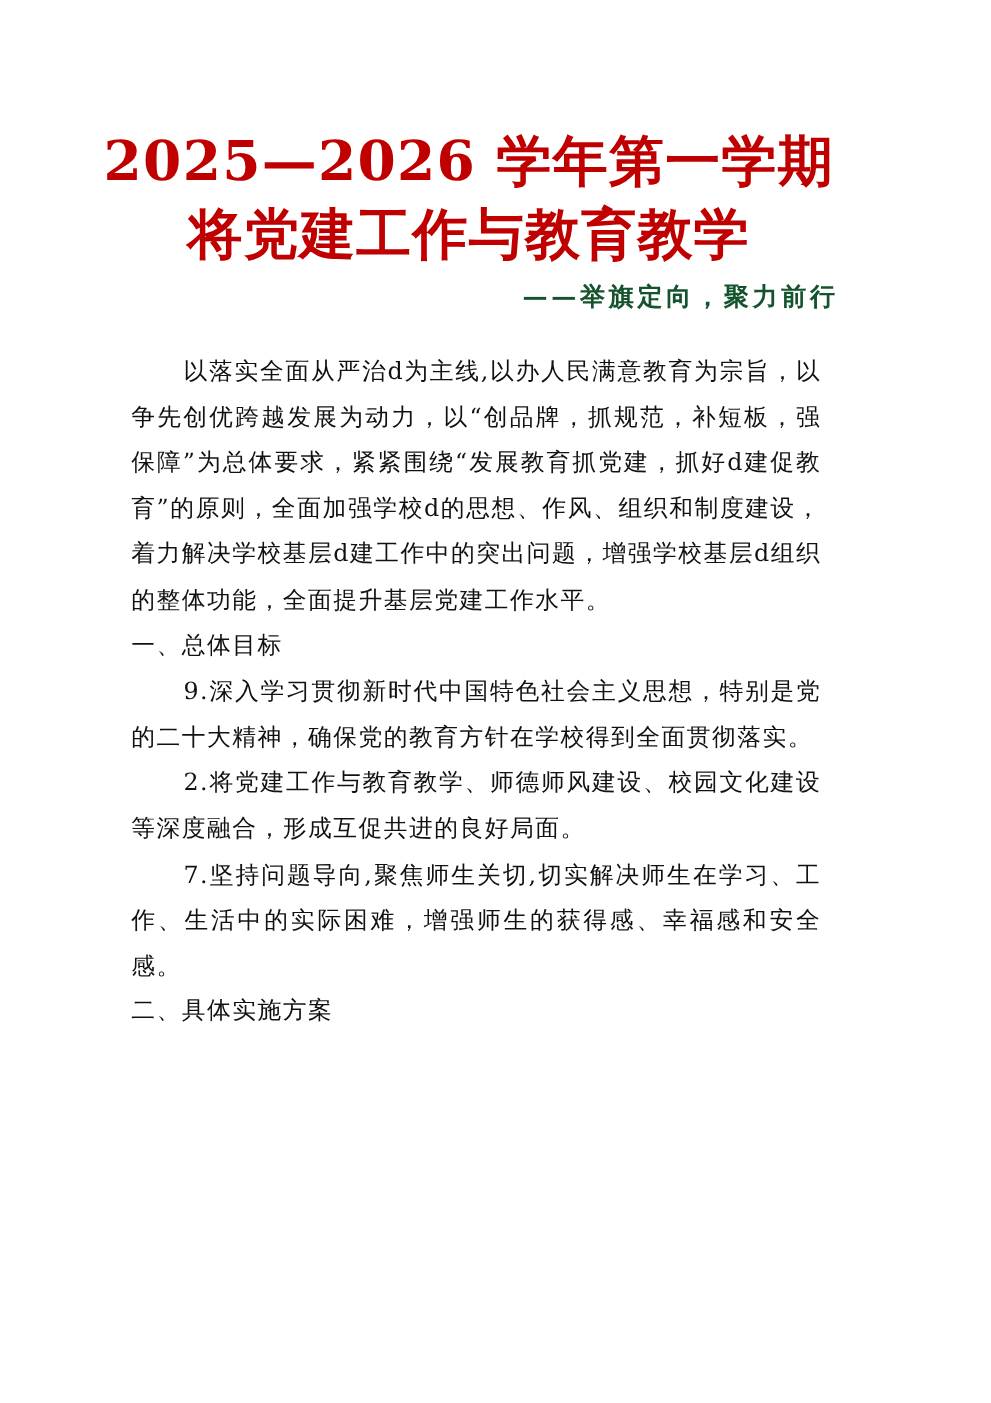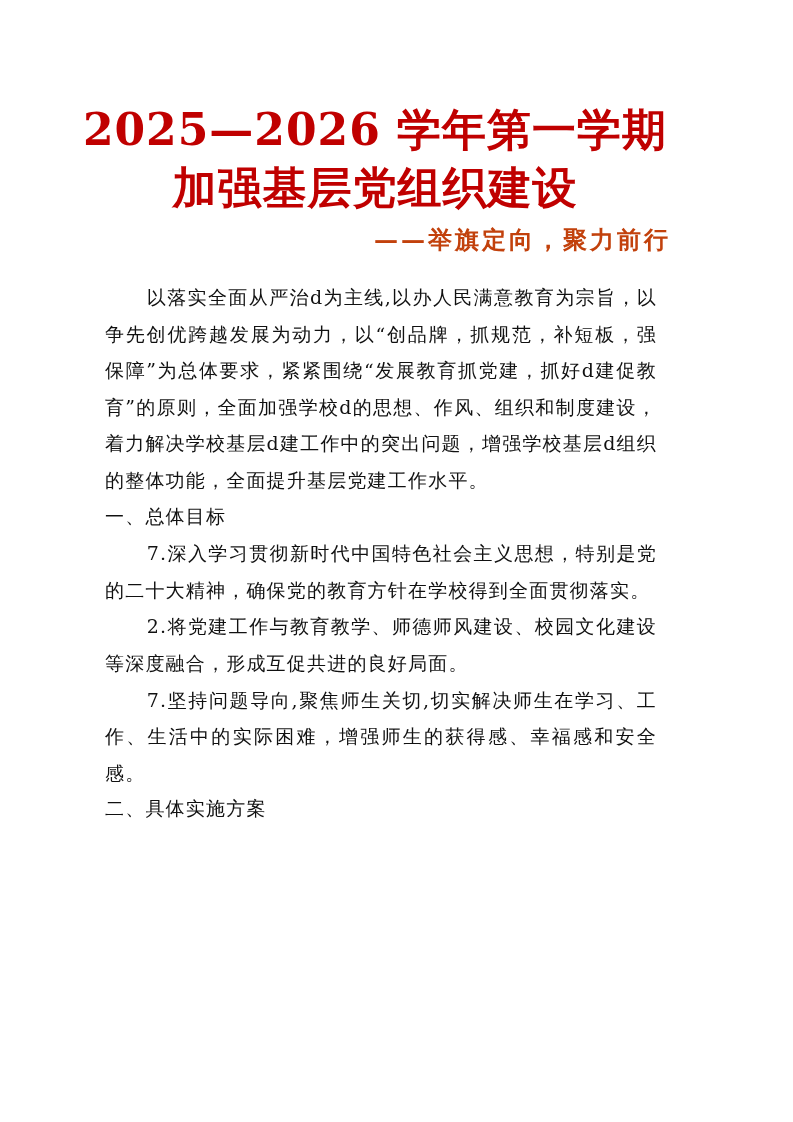--- a/index.html
+++ b/index.html
@@ -11,46 +11,46 @@
     position: absolute; left: 0; width: 750px; text-align: center;
     font-family: "DejaVu Serif", "Liberation Serif", serif;
     font-weight: bold; color: #C00000; font-size: 44px; line-height: 60px;
     letter-spacing: 1px;
   }
   .title.l1 { top: 100px; }
   .title.l2 { top: 158px; }
   .subtitle {
     position: absolute; right: 122px; top: 224px;
     font-family: "DejaVu Serif", "Liberation Serif", serif;
-    font-size: 24px; color: #c2410c; letter-spacing: 3px; font-weight: bold;
+    font-size: 20px; color: #14532d; letter-spacing: 3px; font-weight: bold;
   }
   .body {
     position: absolute; left: 105px; top: 279px; width: 552px;
     font-family: "DejaVu Serif", "Liberation Serif", serif;
     font-size: 19px; line-height: 36.6px; color: #111;
     text-align: justify; letter-spacing: 1.2px;
   }
   .body p { margin: 0; }
   .body p.indent { text-indent: 2.2em; }
   .body h2 {
     margin: 0; font-size: 19px; font-weight: normal; line-height: 36.6px;
     font-family: Liberation Serif, serif; letter-spacing: 1.2px;
   }
 </style>
 </head>
 <body>
 
 <div class="page">
   <div class="title l1">2025—2026 学年第一学期</div>
-  <div class="title l2">加强基层党组织建设</div>
+  <div class="title l2">将党建工作与教育教学</div>
   <div class="subtitle">——举旗定向，聚力前行</div>
 
   <div class="body">
     <p class="indent">以落实全面从严治d为主线,以办人民满意教育为宗旨，以争先创优跨越发展为动力，以“创品牌，抓规范，补短板，强保障”为总体要求，紧紧围绕“发展教育抓党建，抓好d建促教育”的原则，全面加强学校d的思想、作风、组织和制度建设，着力解决学校基层d建工作中的突出问题，增强学校基层d组织的整体功能，全面提升基层党建工作水平。</p>
 
     <h2>一、总体目标</h2>
-    <p class="indent">7.深入学习贯彻新时代中国特色社会主义思想，特别是党的二十大精神，确保党的教育方针在学校得到全面贯彻落实。</p>
+    <p class="indent">9.深入学习贯彻新时代中国特色社会主义思想，特别是党的二十大精神，确保党的教育方针在学校得到全面贯彻落实。</p>
     <p class="indent">2.将党建工作与教育教学、师德师风建设、校园文化建设等深度融合，形成互促共进的良好局面。</p>
     <p class="indent">7.坚持问题导向,聚焦师生关切,切实解决师生在学习、工作、生活中的实际困难，增强师生的获得感、幸福感和安全感。</p>
 
     <h2>二、具体实施方案</h2>
   </div>
 </div>
 
 </body></html>

